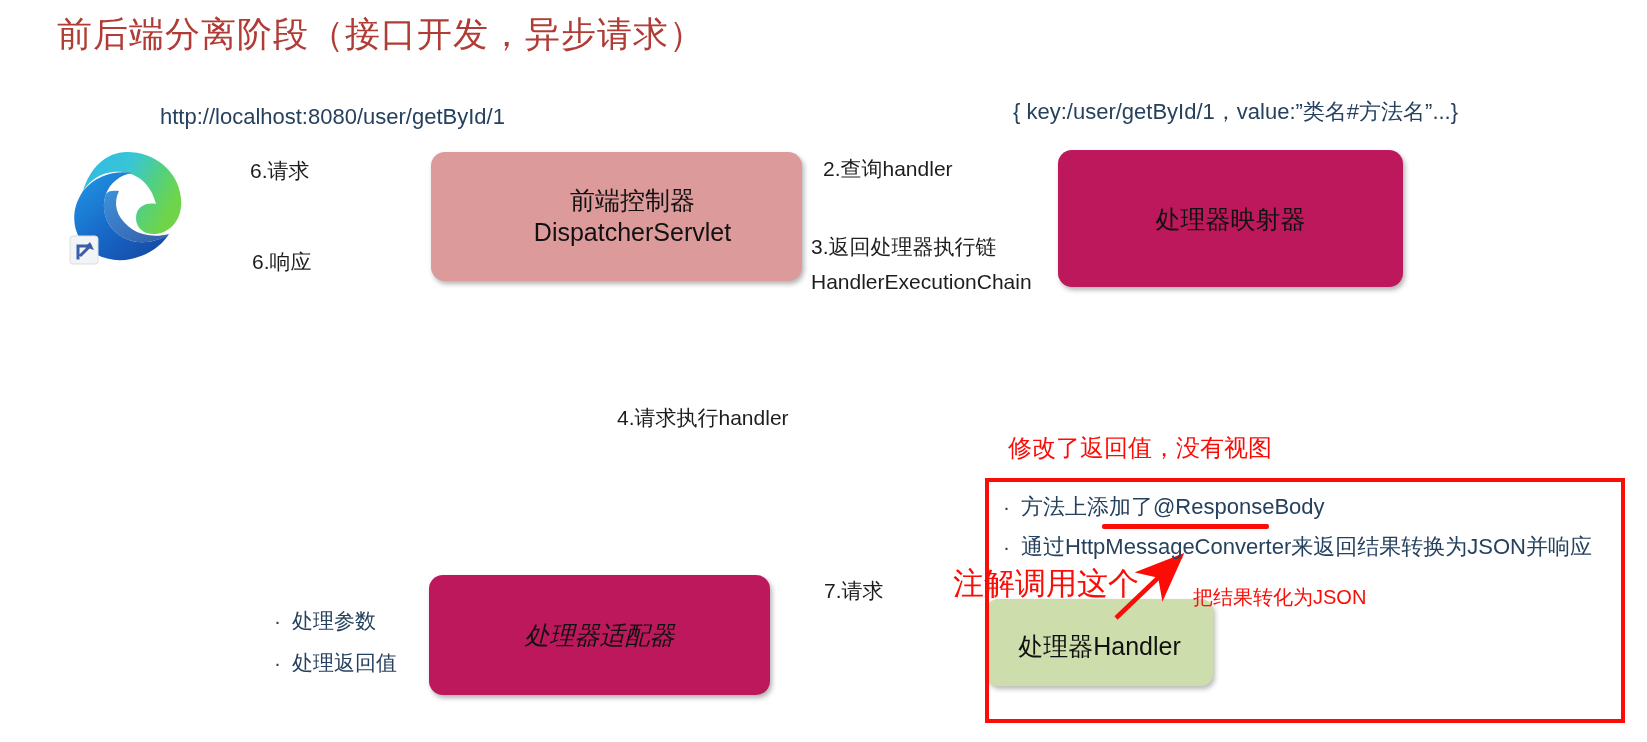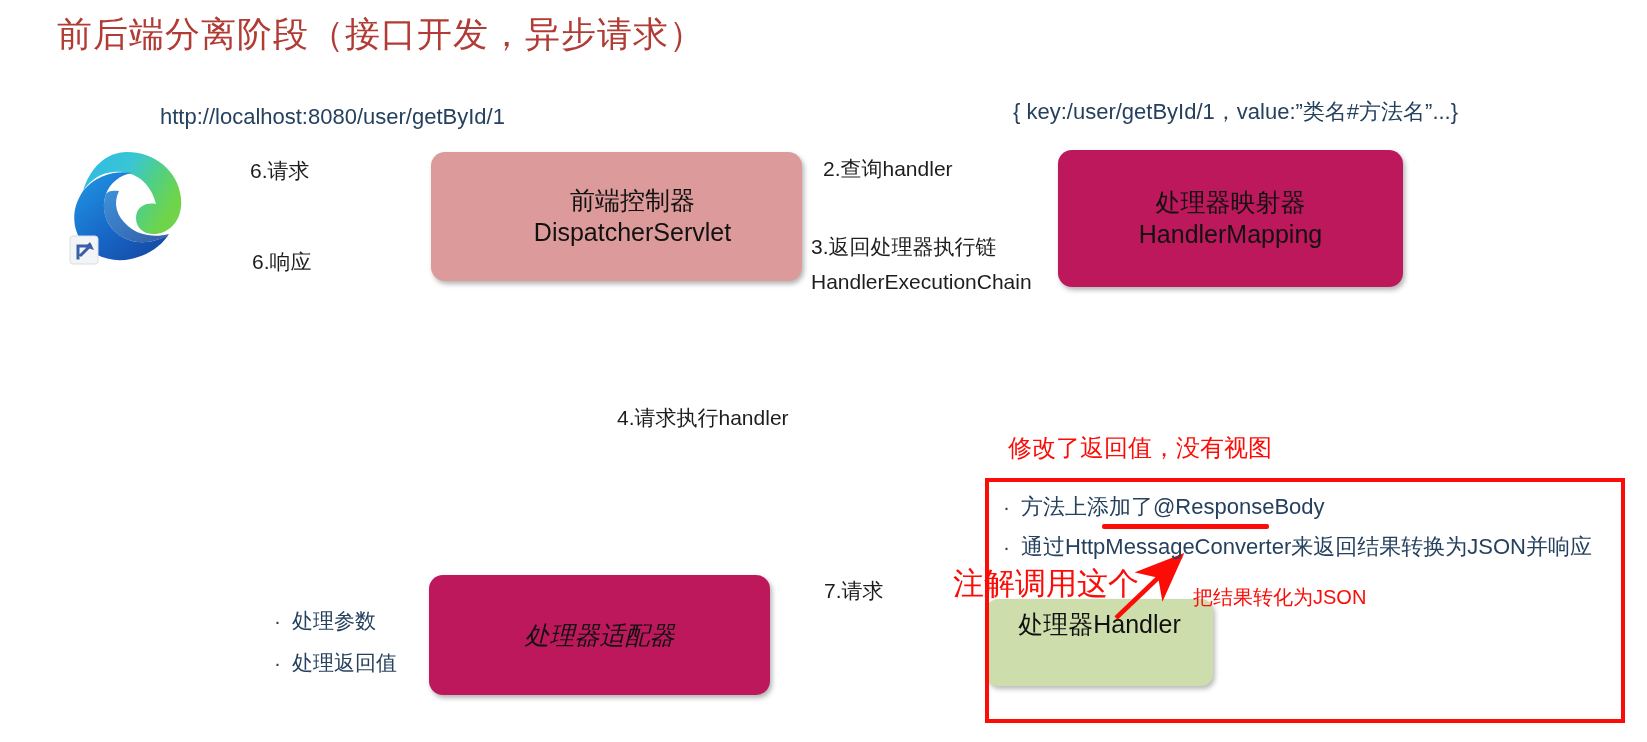--- a/index.html
+++ b/index.html
@@ -49,21 +49,21 @@
   }
   .box .cn{font-size:25px;line-height:32px;color:#111;}
   .box .en{font-size:25px;line-height:33px;color:#111;}
   .box-pink{background:#dc9a9a;padding-left:32px;}
   .box-blue{background:#be185d;align-items:center;}
   .box-green{
     background:#cdddab;border-radius:12px;
     box-shadow:2px 3px 5px rgba(0,0,0,0.28);
     display:flex;align-items:flex-start;justify-content:center;
   }
-  .box-green .cn{font-size:25px;line-height:30px;color:#111;padding-top:10px;}
+  .box-green .cn{font-size:25px;line-height:30px;color:#111;padding-top:32px;}
 
   
   #arrow-layer{left:0;top:0;width:1647px;height:742px;pointer-events:none;}
 
   
   #annotation-frame{
     left:985px;top:478px;width:640px;height:245px;
     border:4px solid #fb0c06;
     box-sizing:border-box;
     background:transparent;
@@ -133,21 +133,20 @@
   </svg>
 </div>
 
 <div class="abs box box-pink" style="left:431px;top:152px;width:339px;height:129px;">
   <div class="cn">前端控制器</div>
   <div class="en">DispatcherServlet</div>
 </div>
 
 <div class="abs box box-blue" style="left:1058px;top:150px;width:345px;height:137px;">
   <div class="cn">处理器映射器</div>
-  <div class="en">HandlerMapping</div>
 </div>
 
 <div class="abs box box-blue" style="left:429px;top:575px;width:341px;height:120px;font-style:italic;">
   <div class="cn">处理器适配器</div>
 </div>
 
 <div class="abs box-green" style="left:986px;top:599px;width:227px;height:87px;">
   <div class="cn">处理器Handler</div>
 </div>
 

